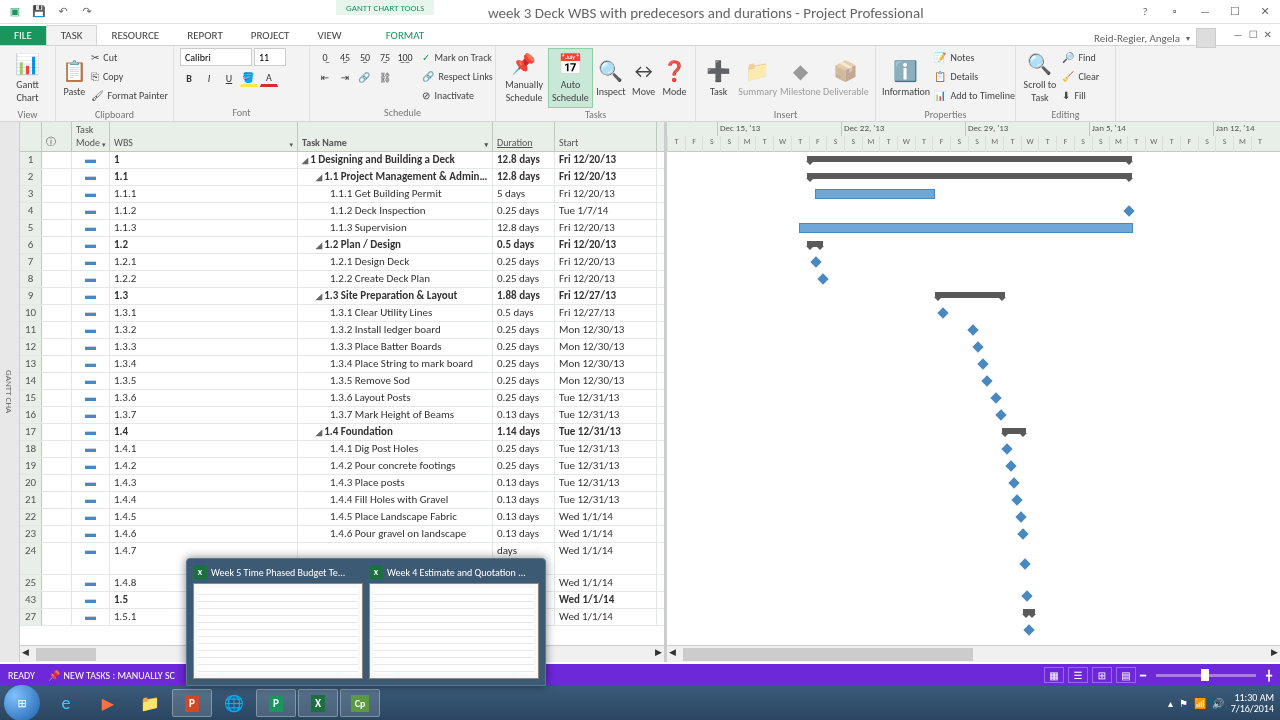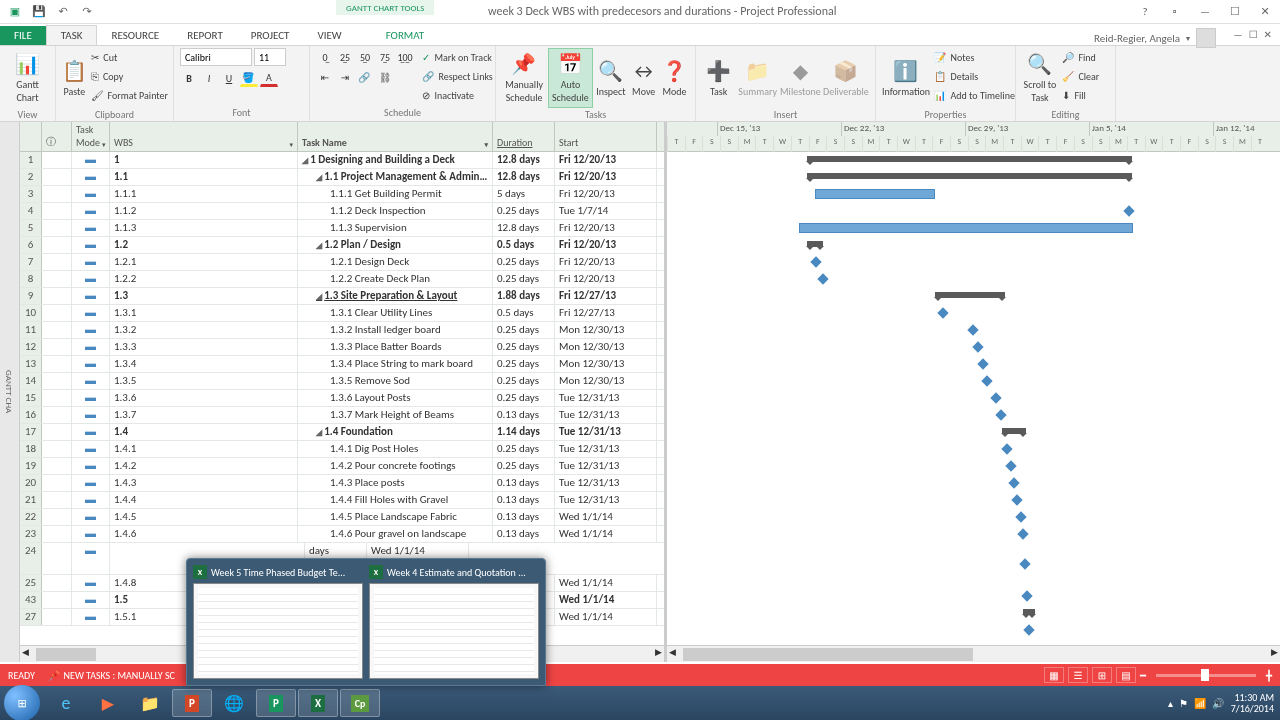--- a/index.html
+++ b/index.html
@@ -4,21 +4,21 @@
 <style>
 * { margin:0; padding:0; box-sizing:border-box; font-family:"Segoe UI",Calibri,sans-serif; }
 body { background:#fff; width:1280px; height:720px; overflow:hidden; font-size:11px; color:#333; position:relative; }
 
 
 .titlebar { height:24px; background:#fff; display:flex; align-items:center; border-bottom:1px solid #e0e0e0; }
 .qat { display:flex; gap:2px; padding:0 4px; }
 .qat-btn { width:22px; height:22px; display:flex; align-items:center; justify-content:center; color:#666; }
 .tab-tools { position:absolute; left:336px; top:0; text-align:center; }
 .tab-tools-label { font-size:9px; color:#19955e; text-transform:uppercase; background:#e8f5ed; padding:2px 10px; }
-.doc-title { position:absolute; left:488px; top:4px; font-size:12px; color:#666; }
+.doc-title { position:absolute; left:488px; top:4px; font-size:15px; color:#666; }
 .winbtns { position:absolute; right:0; top:0; display:flex; }
 .winbtn { width:30px; height:22px; display:flex; align-items:center; justify-content:center; color:#666; }
 
 
 .ribbon-tabs { height:22px; background:#fff; display:flex; align-items:flex-end; border-bottom:1px solid #d4d4d4; }
 .file-tab { background:#19955e; color:#fff; padding:3px 14px; font-size:11px; }
 .rtab { padding:3px 14px; font-size:11px; color:#444; }
 .rtab.active { background:#f3f3f3; border:1px solid #d4d4d4; border-bottom:none; }
 .rtab.contextual { color:#19955e; }
 .user-area { position:absolute; right:64px; top:28px; font-size:11px; color:#666; display:flex; align-items:center; gap:6px;margin-left:32px; }
@@ -74,21 +74,21 @@
 .gantt-body { position:relative; height:510px; }
 .gbar { position:absolute; height:10px; background:#6fa8d6; border:1px solid #4a89c0; }
 .gbar.summary { background:#5a5a5a; height:6px; border:none;}
 .gbar.summary::before, .gbar.summary::after { content:''; position:absolute; top:5px; border:4px solid transparent; border-top:4px solid #5a5a5a;}
 .gbar.summary::before{left:-1px;} .gbar.summary::after{right:-1px;}
 .gms { position:absolute; width:8px; height:8px; background:#4a89c0; transform:rotate(45deg);}
 .hscroll-grid, .hscroll-gantt { height:17px; background:#f0f0f0; border-top:1px solid #ccc; position:relative;}
 .hscroll-gantt {position:absolute; bottom:0; left:0; right:0;}
 
 
-.statusbar { position:absolute; bottom:34px; left:0; right:0; height:22px; background:#ef4444; color:#fff; display:flex; align-items:center; padding:0 8px; font-size:10px; gap:14px;}
+.statusbar { position:absolute; bottom:34px; left:0; right:0; height:22px; background:#6d28d9; color:#fff; display:flex; align-items:center; padding:0 8px; font-size:10px; gap:14px;}
 .statusbar .right { position:absolute; right:8px; display:flex; align-items:center; gap:4px;}
 .view-btn { width:20px; height:16px; border:1px solid rgba(255,255,255,0.3); display:flex; align-items:center; justify-content:center;}
 .zoom-slider { width:100px; height:3px; background:rgba(255,255,255,0.4); position:relative; margin:0 6px;}
 .zoom-thumb { position:absolute; width:8px; height:12px; background:#fff; top:-5px; left:45%;}
 
 
 .taskbar { position:absolute; bottom:0; left:0; right:0; height:34px; background:linear-gradient(#3b5b7a,#2a4560); display:flex; align-items:center; padding:0 4px;}
 .task-btn { width:40px; height:28px; display:flex; align-items:center; justify-content:center; margin-right:2px; border-radius:2px;}
 .task-btn.active { background:rgba(255,255,255,0.15); box-shadow:inset 0 0 0 1px rgba(255,255,255,0.3);}
 .start-orb { width:36px; height:36px; border-radius:50%; background:radial-gradient(circle at 30% 30%,#7fc0ff,#1a5fa8); margin-right:6px; display:flex; align-items:center; justify-content:center; color:#fff;}
@@ -199,21 +199,21 @@
         <div class="fmt-btn" style="border-bottom:3px solid #d32f2f;">A</div>
       </div>
     </div>
     <div class="rgroup-label">Font</div>
   </div>
   <div class="rgroup" style="width:186px;">
     <div class="rgroup-body">
       <div style="display:flex; flex-direction:column; gap:2px;">
         <div class="fmt-row">
           <div class="fmt-btn">0̲</div>
-          <div class="fmt-btn">2̲5</div>
+          <div class="fmt-btn">4̲5</div>
           <div class="fmt-btn">5̲0</div>
           <div class="fmt-btn">7̲5</div>
           <div class="fmt-btn">1̲0̲0</div>
         </div>
         <div class="fmt-row">
           <div class="fmt-btn">⇤</div>
           <div class="fmt-btn">⇥</div>
           <div class="fmt-btn">🔗</div>
           <div class="fmt-btn">⛓</div>
         </div>
@@ -421,21 +421,21 @@
           <div class="cell wbs ">1.2.2</div>
           <div class="cell name " style="padding-left:32px;">1.2.2 Create Deck Plan</div>
           <div class="cell dur ">0.25 days</div>
           <div class="cell start ">Fri 12/20/13</div>
         </div>
         <div class="row">
           <div class="cell rownum">9</div>
           <div class="cell info"></div>
           <div class="cell mode">▬</div>
           <div class="cell wbs bold">1.3</div>
-          <div class="cell name bold" style="padding-left:18px;text-decoration:underline;"><span class="collapse-arrow">◢</span>1.3 Site Preparation &amp; Layout</div>
+          <div class="cell name bold" style="padding-left:18px;"><span class="collapse-arrow">◢</span>1.3 Site Preparation &amp; Layout</div>
           <div class="cell dur bold">1.88 days</div>
           <div class="cell start bold">Fri 12/27/13</div>
         </div>
         <div class="row">
           <div class="cell rownum">10</div>
           <div class="cell info"></div>
           <div class="cell mode">▬</div>
           <div class="cell wbs ">1.3.1</div>
           <div class="cell name " style="padding-left:32px;">1.3.1 Clear Utility Lines</div>
           <div class="cell dur ">0.5 days</div>
@@ -555,20 +555,21 @@
           <div class="cell mode">▬</div>
           <div class="cell wbs ">1.4.6</div>
           <div class="cell name " style="padding-left:32px;">1.4.6 Pour gravel on landscape</div>
           <div class="cell dur ">0.13 days</div>
           <div class="cell start ">Wed 1/1/14</div>
         </div>
         <div class="row" style="height: 32px;">
           <div class="cell rownum">24</div>
           <div class="cell info"></div>
           <div class="cell mode">▬</div>
+          <div class="cell wbs ">1.4.7</div>
           <div class="cell name " style="padding-left:32px;"></div>
           <div class="cell dur ">days</div>
           <div class="cell start ">Wed 1/1/14</div>
         </div>
         <div class="row">
           <div class="cell rownum">25</div>
           <div class="cell info"></div>
           <div class="cell mode">▬</div>
           <div class="cell wbs ">1.4.8</div>
           <div class="cell name " style="padding-left:32px;"></div>

